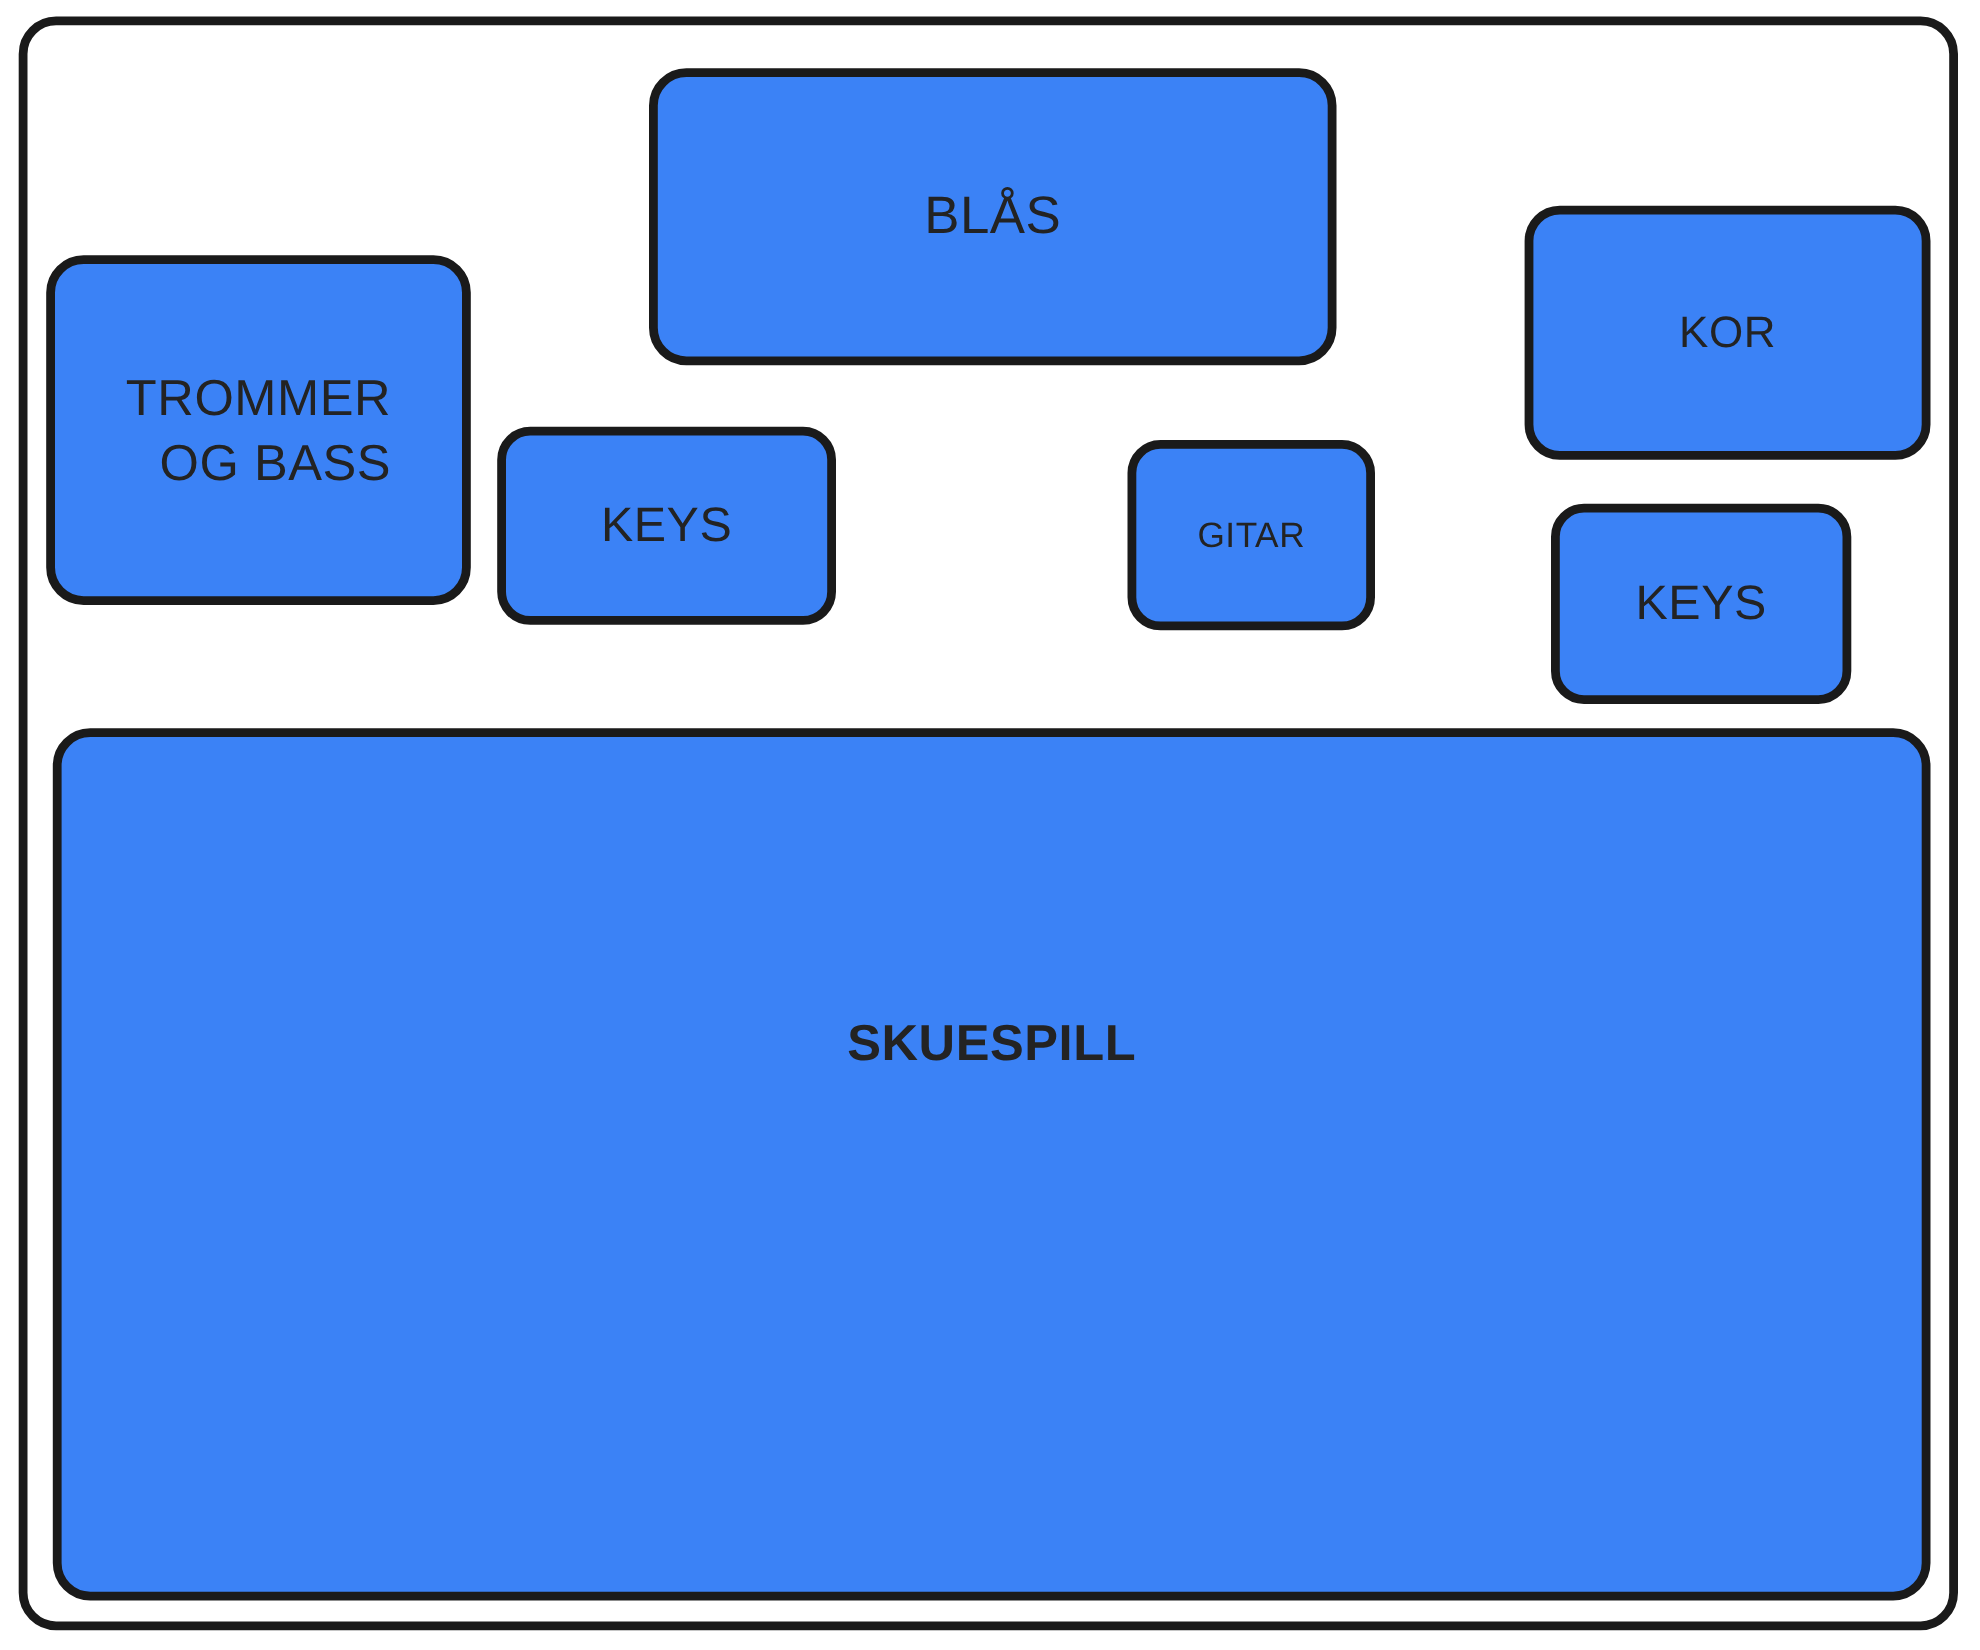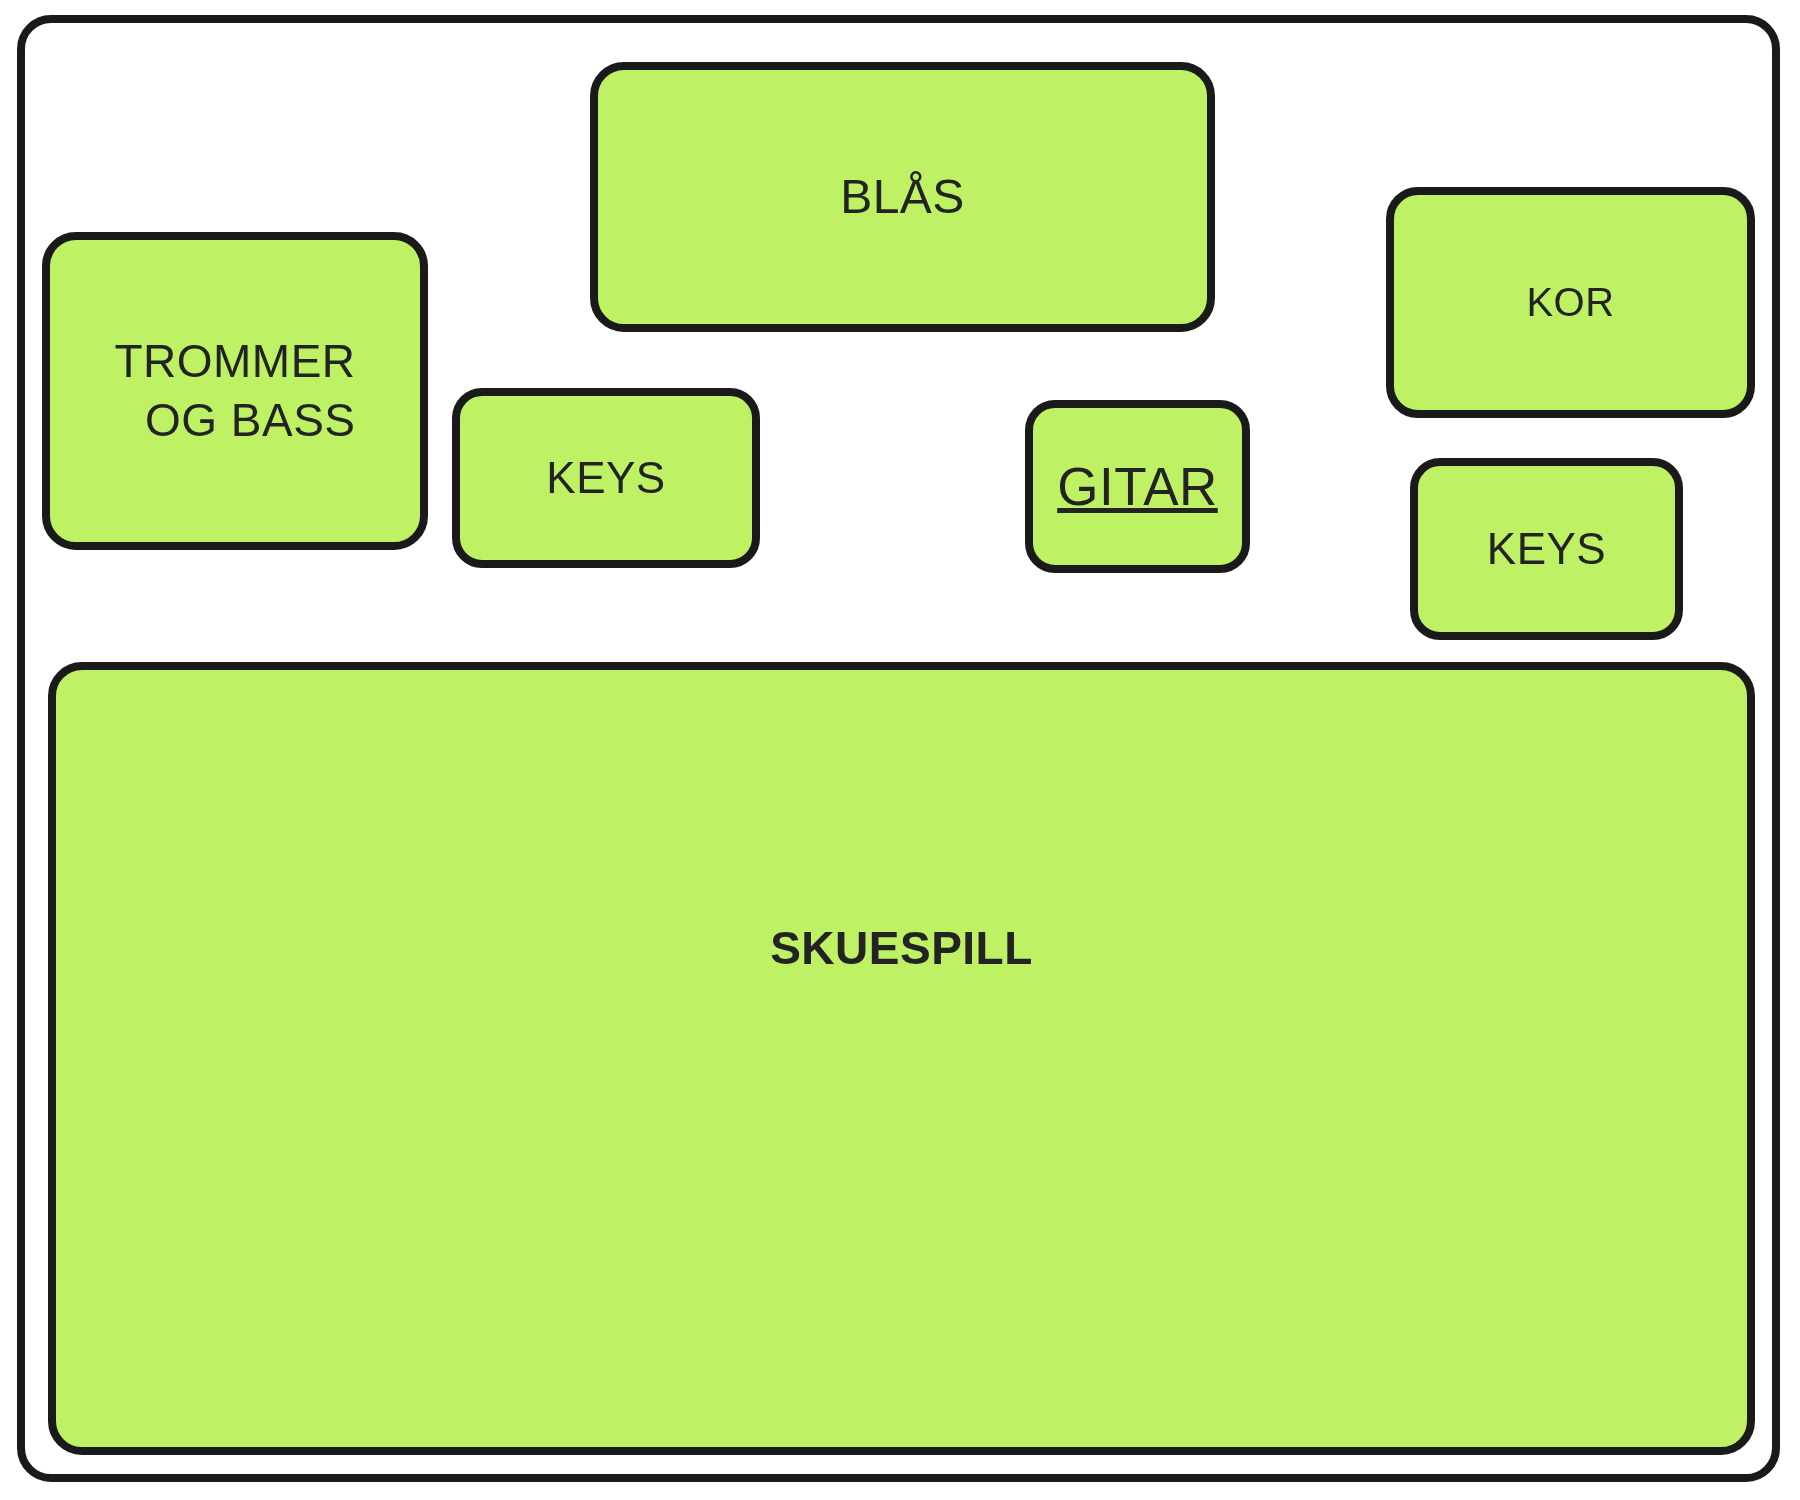--- a/index.html
+++ b/index.html
@@ -35,21 +35,21 @@
     border-radius: 34px;
     background: transparent;
   }
 
   
   .zone {
     position: absolute;
     box-sizing: border-box;
     border: 8px solid #1a1a1a;
     border-radius: 30px;
-    background: #bef264;
+    background: #3b82f6;
     display: flex;
     align-items: center;
     justify-content: center;
     text-align: center;
   }
 
   .zone-label {
     color: #232323;
     font-weight: 400;
     letter-spacing: 0.5px;
@@ -95,21 +95,21 @@
   }
   .zone-keys-left .zone-label { font-size: 44px; }
 
   .zone-guitar {
     left: 1025px;
     top: 400px;
     width: 225px;
     height: 173px;
     border-radius: 30px;
   }
-  .zone-guitar .zone-label { font-size: 53px; text-decoration: underline; }
+  .zone-guitar .zone-label { font-size: 32px; }
 
   .zone-keys-right {
     left: 1410px;
     top: 458px;
     width: 273px;
     height: 182px;
     border-radius: 30px;
   }
   .zone-keys-right .zone-label { font-size: 44px; }
 

